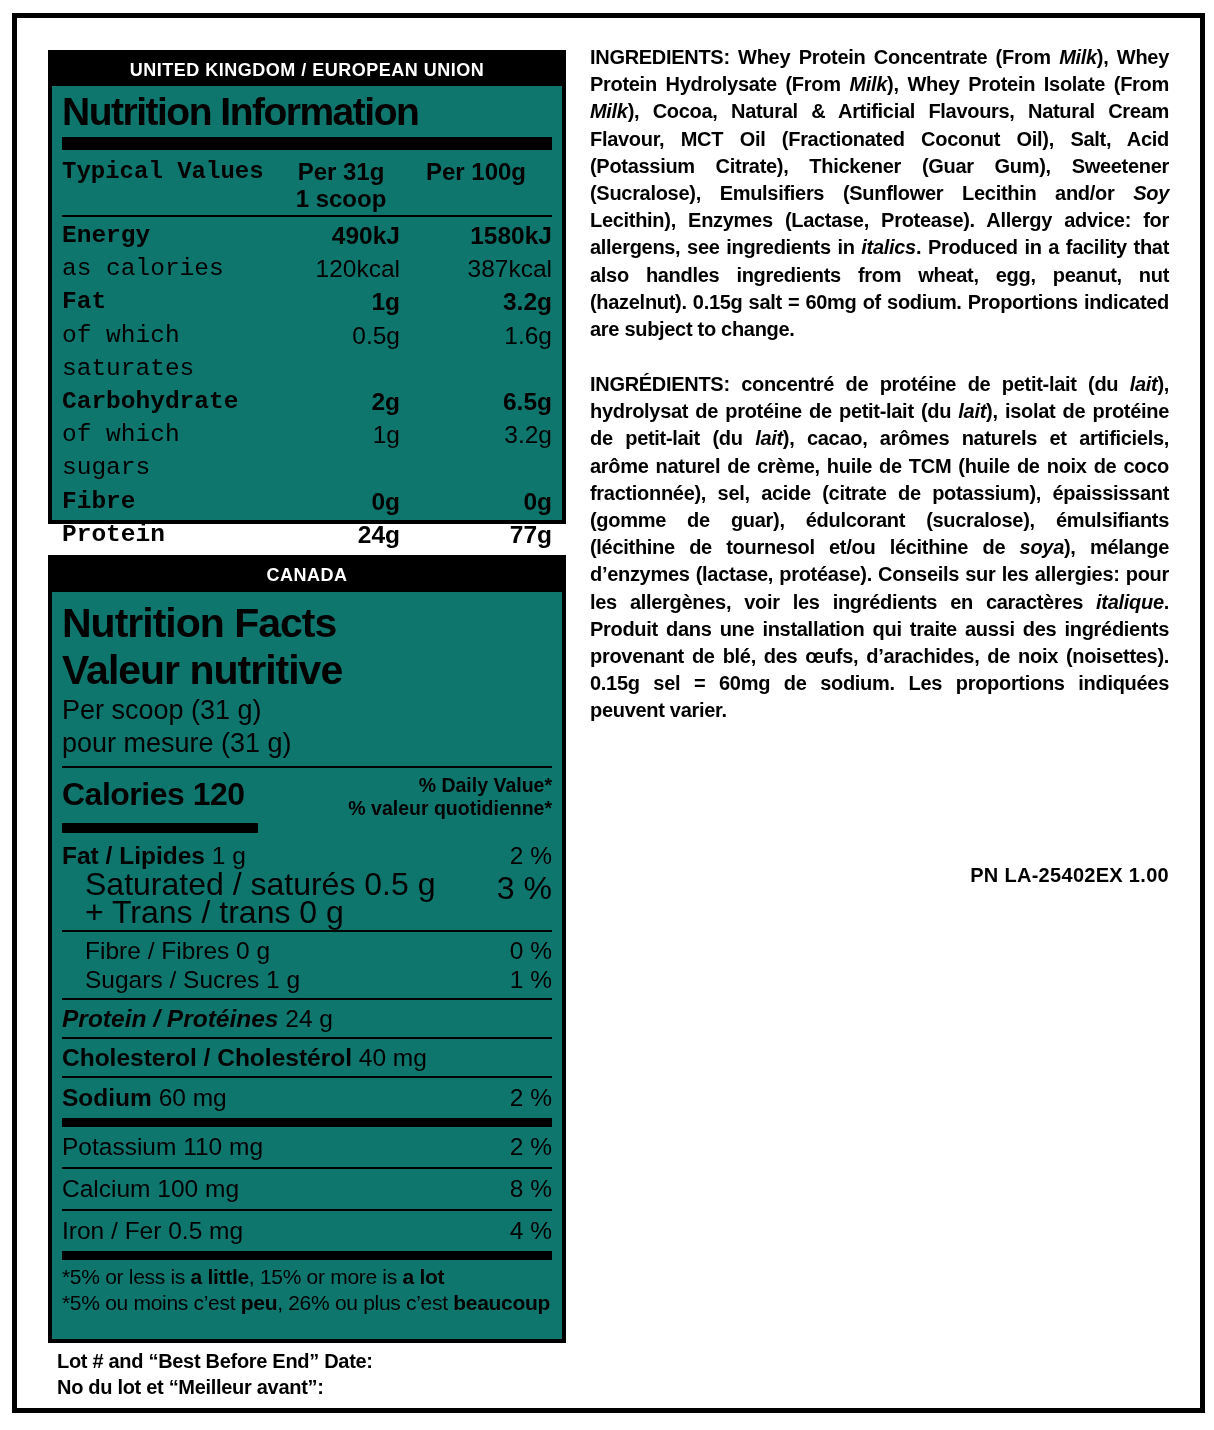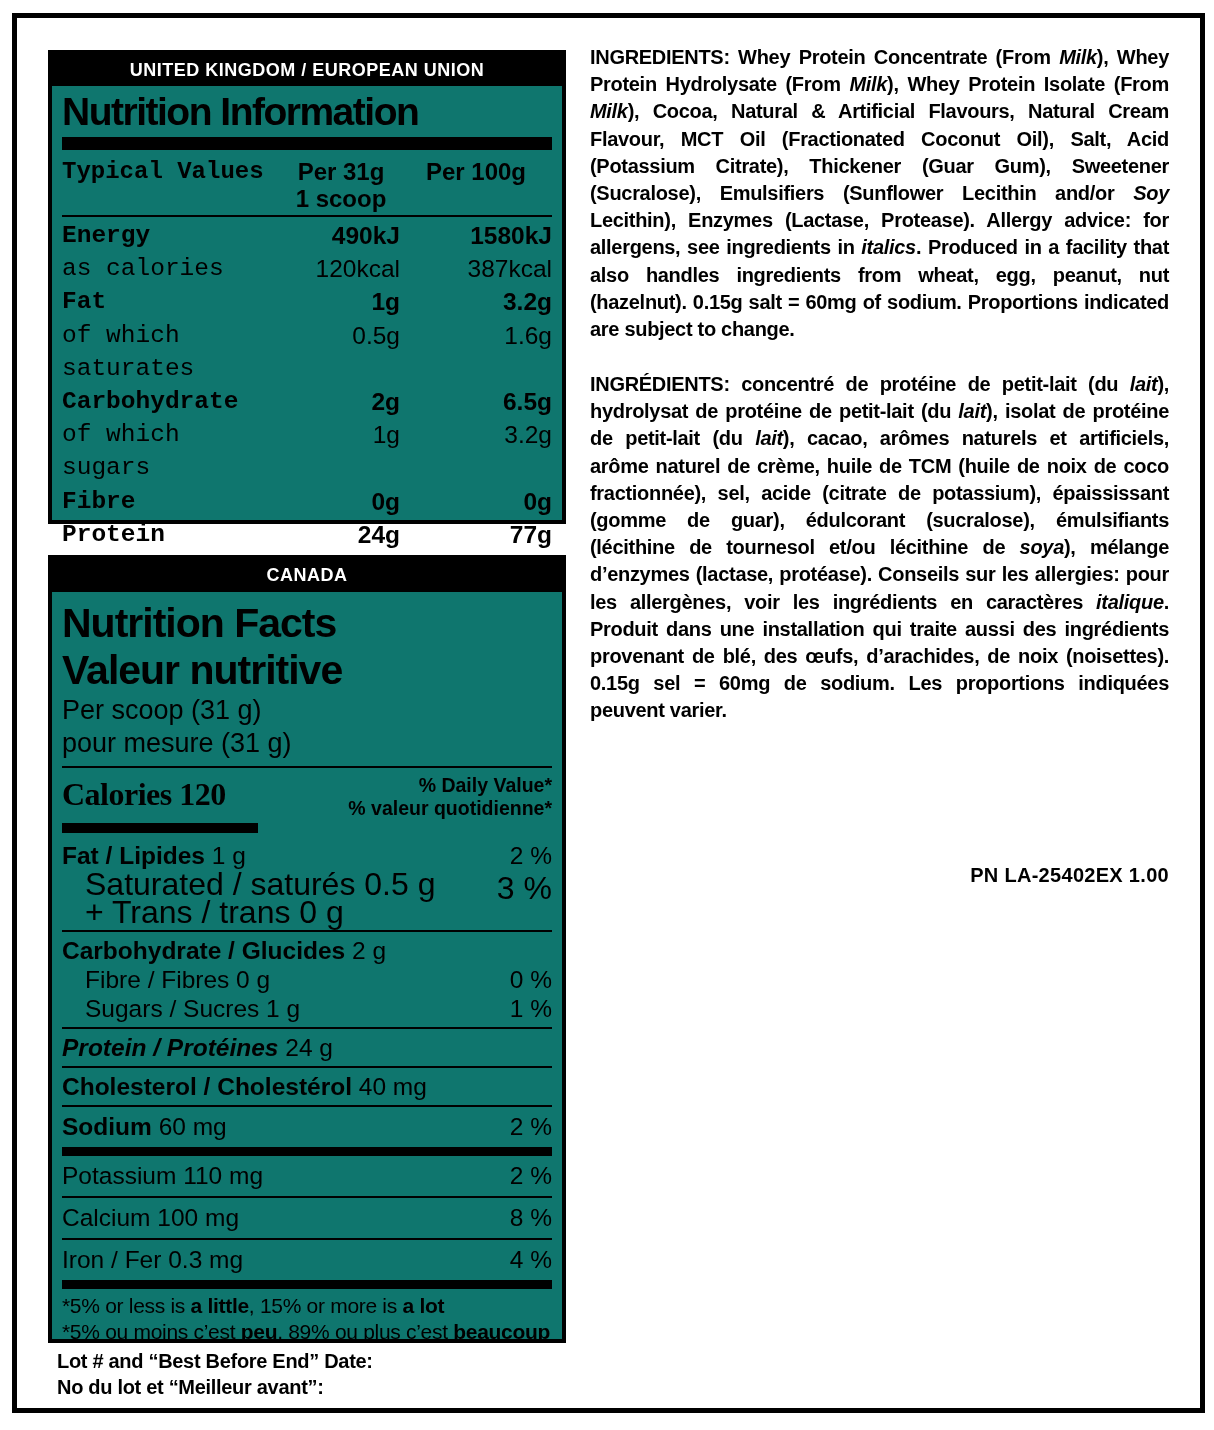--- a/index.html
+++ b/index.html
@@ -38,21 +38,21 @@
   .uk-rule { margin:3px 0 2px 0; }
   .uk-row { display:flex; font-size:24.5px; line-height:33.2px; }
   .uk-row .uk-col-serving, .uk-row .uk-col-100g { text-align:right; }
   .uk-row.b { font-weight:bold; }
 
   .ca-title { font-weight:bold; font-size:41px; letter-spacing:-1px; line-height:47px; }
   .ca-title.first { margin-top:8px; }
   .ca-serving { font-size:27px; line-height:33px; }
   .ca-rule-top { border-top:2px solid #000; margin-top:6px; }
   .calories-row { display:flex; justify-content:space-between; padding-top:6px; }
-  .calories-label { font-weight:bold; font-size:32px; letter-spacing:-0.5px; line-height:40px;font-family:Liberation Serif, serif; }
+  .calories-label { font-weight:bold; font-size:32px; letter-spacing:-0.5px; line-height:40px; }
   .dv-header { text-align:right; font-weight:bold; font-size:19.5px; line-height:23px; }
   .cal-bar { width:196px; height:10px; background:#000; margin:3px 0 8px 0; }
   .nrow { display:flex; justify-content:space-between; font-size:24.5px; line-height:29px; }
   .nrow .dv { white-space:nowrap; }
   .sat-trans-row { display:flex; justify-content:space-between; align-items:flex-start; font-size:32px; }
   .sat-trans-row .lines div { line-height:28px; }
   .indent { padding-left:23px; }
   .ca-rule { margin:4px 0; }
   .thick-bar-ca { height:9px; background:#000; margin:4px 0; }
   .nrow.tall { line-height:32px; }
@@ -168,23 +168,20 @@
     <div class="sat-trans-row">
       <div class="lines indent">
         <div>Saturated / saturés 0.5 g</div>
         <div>+ Trans / trans 0 g</div>
       </div>
       <div class="dv">3 %</div>
     </div>
     <div class="rule-2 ca-rule"></div>
 
     <div class="nrow">
-      <div><span style="font-weight: bold;">Carbohydrate / Glucides</span><span> 2 g</span></div>
-    </div>
-    <div class="nrow">
       <div class="indent">Fibre / Fibres 0 g</div>
       <div class="dv">0 %</div>
     </div>
     <div class="nrow">
       <div class="indent">Sugars / Sucres 1 g</div>
       <div class="dv">1 %</div>
     </div>
     <div class="rule-2 ca-rule"></div>
 
     <div class="nrow">
@@ -209,27 +206,27 @@
     </div>
     <div class="rule-2 ca-rule"></div>
 
     <div class="nrow tall">
       <div>Calcium 100 mg</div>
       <div class="dv">8 %</div>
     </div>
     <div class="rule-2 ca-rule"></div>
 
     <div class="nrow tall">
-      <div>Iron / Fer 0.3 mg</div>
+      <div>Iron / Fer 0.5 mg</div>
       <div class="dv">4 %</div>
     </div>
     <div class="thick-bar-ca"></div>
 
     <div class="footnote first"><span>*5% or less is </span><span style="font-weight: bold;">a little</span><span>, 15% or more is </span><span style="font-weight: bold;">a lot</span></div>
-    <div class="footnote"><span>*5% ou moins c’est </span><span style="font-weight: bold;">peu</span><span>, 89% ou plus c’est </span><span style="font-weight: bold;">beaucoup</span></div>
+    <div class="footnote"><span>*5% ou moins c’est </span><span style="font-weight: bold;">peu</span><span>, 26% ou plus c’est </span><span style="font-weight: bold;">beaucoup</span></div>
   </div>
 </div>
 
 <div class="ingredients ingredients-en"><span>INGREDIENTS: Whey Protein Concentrate (From </span><span style="font-style: italic;">Milk</span><span>), Whey Protein Hydrolysate (From </span><span style="font-style: italic;">Milk</span><span>), Whey Protein Isolate (From </span><span style="font-style: italic;">Milk</span><span>), Cocoa, Natural &amp; Artificial Flavours, Natural Cream Flavour, MCT Oil (Fractionated Coconut Oil), Salt, Acid (Potassium Citrate), Thickener (Guar Gum), Sweetener (Sucralose), Emulsifiers (Sunflower Lecithin and/or </span><span style="font-style: italic;">Soy</span><span> Lecithin), Enzymes (Lactase, Protease). Allergy advice: for allergens, see ingredients in </span><span style="font-style: italic;">italics</span><span>. Produced in a facility that also handles ingredients from wheat, egg, peanut, nut (hazelnut). 0.15g salt = 60mg of sodium. Proportions indicated are subject to change.</span></div>
 <div class="ingredients ingredients-fr"><span>INGRÉDIENTS: concentré de protéine de petit-lait (du </span><span style="font-style: italic;">lait</span><span>), hydrolysat de protéine de petit-lait (du </span><span style="font-style: italic;">lait</span><span>), isolat de protéine de petit-lait (du </span><span style="font-style: italic;">lait</span><span>), cacao, arômes naturels et artificiels, arôme naturel de crème, huile de TCM (huile de noix de coco fractionnée), sel, acide (citrate de potassium), épaississant (gomme de guar), édulcorant (sucralose), émulsifiants (lécithine de tournesol et/ou lécithine de </span><span style="font-style: italic;">soya</span><span>), mélange d’enzymes (lactase, protéase). Conseils sur les allergies: pour les allergènes, voir les ingrédients en caractères </span><span style="font-style: italic;">italique</span><span>. Produit dans une installation qui traite aussi des ingrédients provenant de blé, des œufs, d’arachides, de noix (noisettes). 0.15g sel = 60mg de sodium. Les proportions indiquées peuvent varier.</span></div>
 <div class="part-number">PN LA-25402EX 1.00</div>
 
 <div class="lot-block">
   <div>Lot # and “Best Before End” Date:</div>
   <div>No du lot et “Meilleur avant”:</div>

